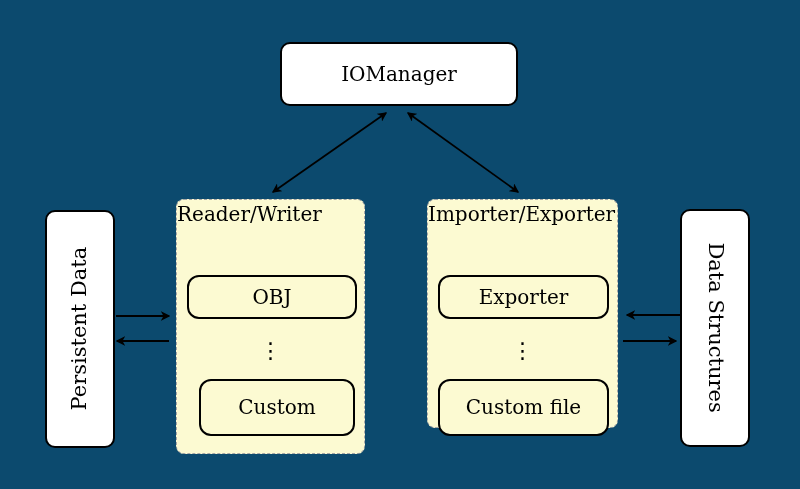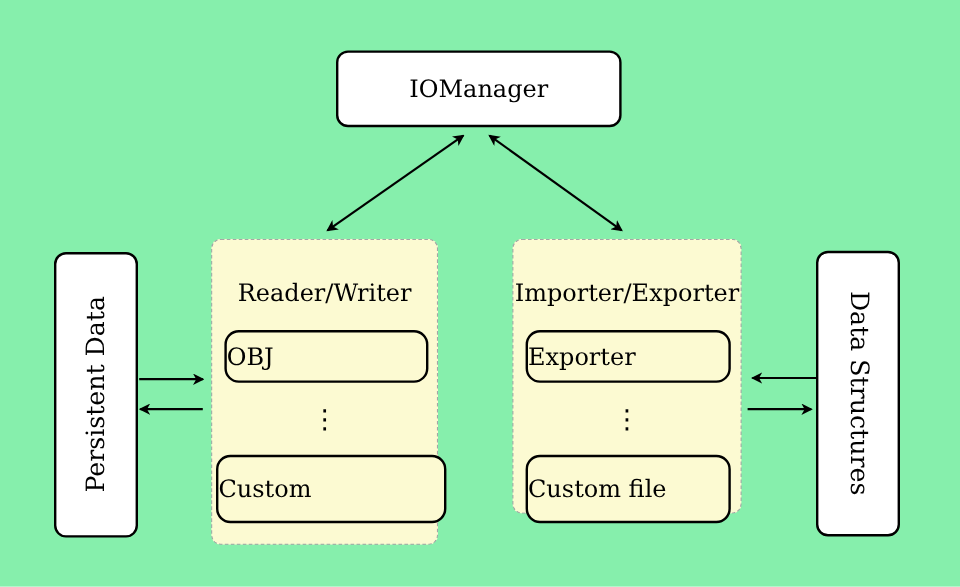--- a/index.html
+++ b/index.html
@@ -1,37 +1,37 @@
 <!DOCTYPE html>
 <html><head>
 <meta charset="utf-8">
 <style>
   html,body{margin:0;padding:0;background:#ffffff;}
   #canvas{
-    position:relative;width:800px;height:489px;background:#86efac;
+    position:relative;width:800px;height:489px;background:#0c4a6e;
     font-family:"DejaVu Serif","Liberation Serif",serif;color:#000;overflow:hidden;
   }
   .node{
     position:absolute;box-sizing:border-box;background:#ffffff;
     border:2.5px solid #000;border-radius:10px;
     display:flex;align-items:center;justify-content:center;
     font-size:20px;line-height:1.2;
   }
   .group{
     position:absolute;box-sizing:border-box;background:#fcfad2;
     border:1.6px dashed #a6a6a6;border-radius:8px;
   }
   .group-title{
-    position:absolute;top:32px;left:0;right:0;text-align:center;
+    position:absolute;top:2px;left:0;right:0;
     font-size:20px;white-space:nowrap;
   }
   .subnode{
     position:absolute;box-sizing:border-box;background:#fcfad2;
     border:2.5px solid #000;border-radius:12px;
-    display:flex;flex-direction:column;align-items:flex-start;justify-content:center;
+    display:flex;flex-direction:column;align-items:center;justify-content:center;
     font-size:20px;line-height:1.25;text-align:center;
   }
   .dots{
     position:absolute;left:0;right:0;text-align:center;
     font-family:"DejaVu Sans",sans-serif;font-size:22px;line-height:1;
   }
   .vlabel{white-space:nowrap;font-size:21px;}
   .rot-ccw{transform:rotate(-90deg);}
   .rot-cw{transform:rotate(90deg);}
   #arrow-layer{position:absolute;left:0;top:0;width:800px;height:489px;pointer-events:none;}
@@ -66,21 +66,21 @@
   <div class="node" style="left:680px;top:209px;width:70px;height:238px;">
     <span class="vlabel rot-cw">Data Structures</span>
   </div>
 
   <div class="group" style="left:176px;top:199px;width:189px;height:255px;">
     <div class="group-title">Reader/Writer</div>
     <div class="subnode" style="left:10px;top:75px;width:170px;height:44px;">
       <span>OBJ</span>
     </div>
     <div class="dots" style="top:140px;">⋮</div>
-    <div class="subnode" style="left:3px;top:179px;width:192px;height:57px;">
+    <div class="subnode" style="left:22px;top:179px;width:156px;height:57px;">
       <span>Custom</span>
     </div>
   </div>
 
   <div class="group" style="left:427px;top:199px;width:191px;height:229px;">
     <div class="group-title">Importer/Exporter</div>
     <div class="subnode" style="left:10px;top:75px;width:171px;height:44px;">
       <span>Exporter</span>
     </div>
     <div class="dots" style="top:140px;">⋮</div>

